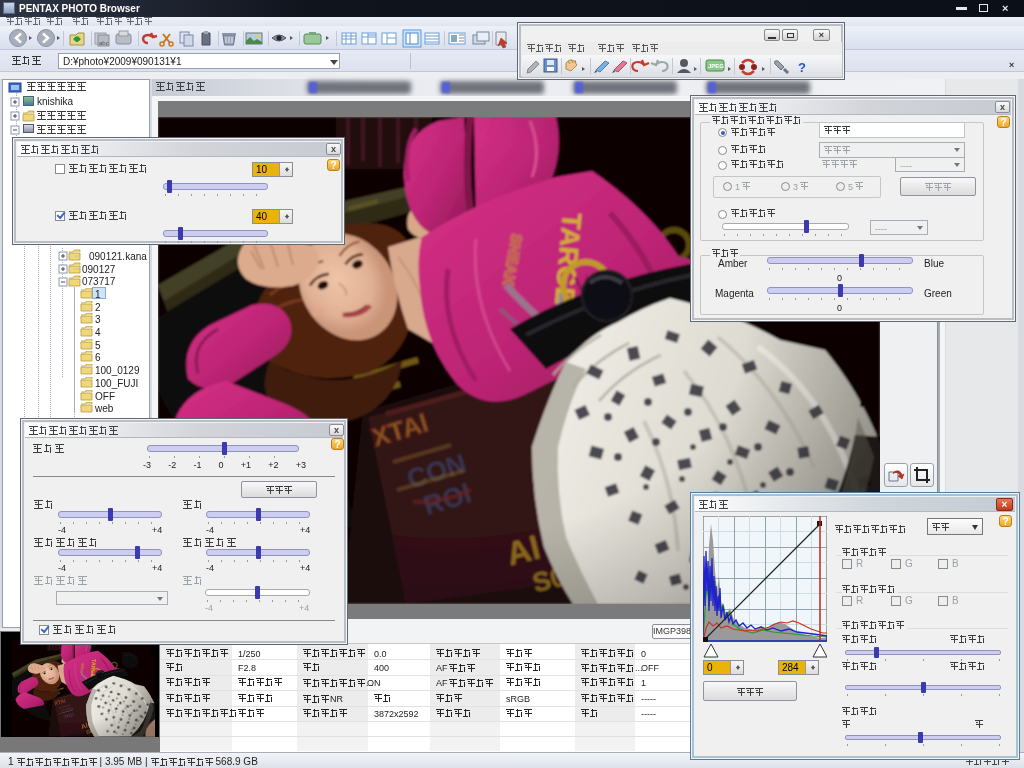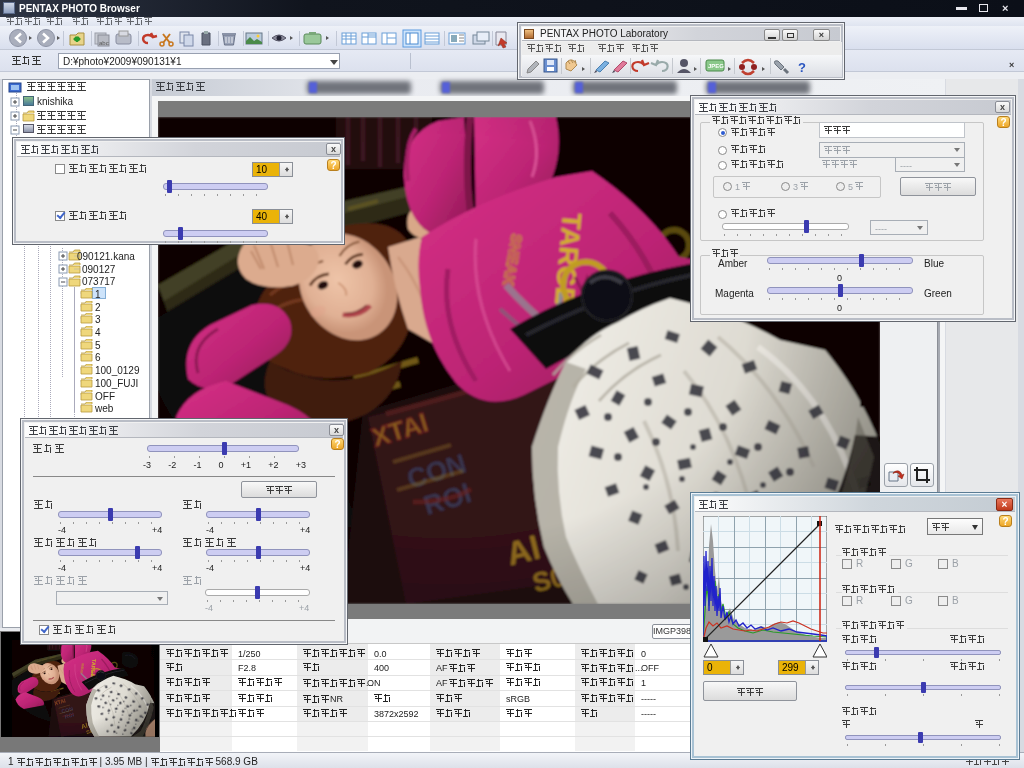--- a/index.html
+++ b/index.html
@@ -228,21 +228,21 @@
  <use href="#exp" x="56" y="9"></use>
       <use href="#fold" x="66" y="7"></use>
  <use href="#exp" x="56" y="22"></use>
       <use href="#fold" x="66" y="20"></use>
  <use href="#col" x="56" y="35"></use>
       <use href="#fold" x="66" y="33"></use>
  <g stroke="#aab" stroke-dasharray="1 1">
         <path d="M71.5 44v126M71.5 13h6M71.5 26h6M59.5 39h6M77.5 50h6M77.5 63h6M77.5 75h6M77.5 88h6M77.5 100h6M77.5 113h6M77.5 126h6M77.5 138h6M77.5 151h6M77.5 164h6"></path>
       </g>
 </svg>
-<div class="ab f10" style="left:74px;top:171px;color:#222">090121.kana</div>
+<div class="ab f10" style="left:86px;top:171px;color:#222">090121.kana</div>
 <div class="ab f10" style="left:79px;top:184px;color:#222">090127</div>
 <div class="ab f10" style="left:79px;top:196px;color:#222">073717</div>
 <div id="kids">
       <div class="ab" style="left:89px;top:207px;width:14px;height:12px;background:#cde3fa;border:1px solid #84aed6"></div>
 <svg width="13" height="11" style="position:absolute;left:77px;top:208px">
         <use href="#fold" x="1" y="0"></use>
       </svg>
 <div class="ab f10" style="left:92px;top:209px;color:#222">1</div>
 <svg width="13" height="11" style="position:absolute;left:77px;top:221px">
         <use href="#fold" x="1" y="0"></use>
@@ -862,24 +862,20 @@
         <i></i>
         <i></i>
         <i></i>
         <i></i>
         <i></i>
       </b>
     </div>
 </div>
 
 <div class="ab win" id="lab" style="left:517px;top:22px;width:328px;height:58px">
- <div class="cap" style="height:14px">
-  <div class="ab" style="left:2px;top:2px;width:10px;height:10px;background:linear-gradient(#f0c080,#b06a30);border:1px solid #7a4a20"></div>
-  <span style="font-size:10px;color:#222;margin-left:14px">PENTAX PHOTO Laboratory</span>
- </div>
  <div class="ab" style="left:246px;top:6px;width:16px;height:12px;background:linear-gradient(#fafafa,#d2d2d2);border:1px solid #888;border-radius:2px">
       <div class="ab" style="left:3px;top:7px;width:8px;height:2px;background:#333"></div>
     </div>
  <div class="ab" style="left:264px;top:6px;width:16px;height:12px;background:linear-gradient(#fafafa,#d2d2d2);border:1px solid #888;border-radius:2px">
       <div class="ab" style="left:4px;top:3px;width:7px;height:5px;border:1px solid #333"></div>
     </div>
  <div class="ab" style="left:295px;top:6px;width:17px;height:12px;background:linear-gradient(#fafafa,#d2d2d2);border:1px solid #888;border-radius:2px;color:#333;font-size:9px;font-weight:bold;text-align:center;line-height:11px">×</div>
  <div class="ab" style="left:4px;top:19px;width:320px;height:13px;background:#ececec">
   <b class="jp k s8" style="position:absolute;left:5px;top:2px;color:#555">
         <i></i>
@@ -1273,21 +1269,21 @@
   <line x1="117" y1="0" x2="117" y2="125" stroke="#cc2211" stroke-width="1.5"></line>
   <path d="M1 141 L8 128 L15 141 Z" fill="#fff" stroke="#333"></path>
   <path d="M110 141 L117 128 L124 141 Z" fill="#fff" stroke="#333"></path>
  </svg>
  <div class="spin" style="left:12px;top:167px">
       <span>0</span>
       <b></b>
       <u></u>
     </div>
  <div class="spin" style="left:87px;top:167px">
-      <span>299</span>
+      <span>284</span>
       <b></b>
       <u></u>
     </div>
  <div class="btn" style="left:12px;top:188px;width:94px;height:20px">
       <b class="jp s8" style="position:absolute;left:33px;top:6px">
         <i></i>
         <i></i>
         <i></i>
       </b>
     </div>

